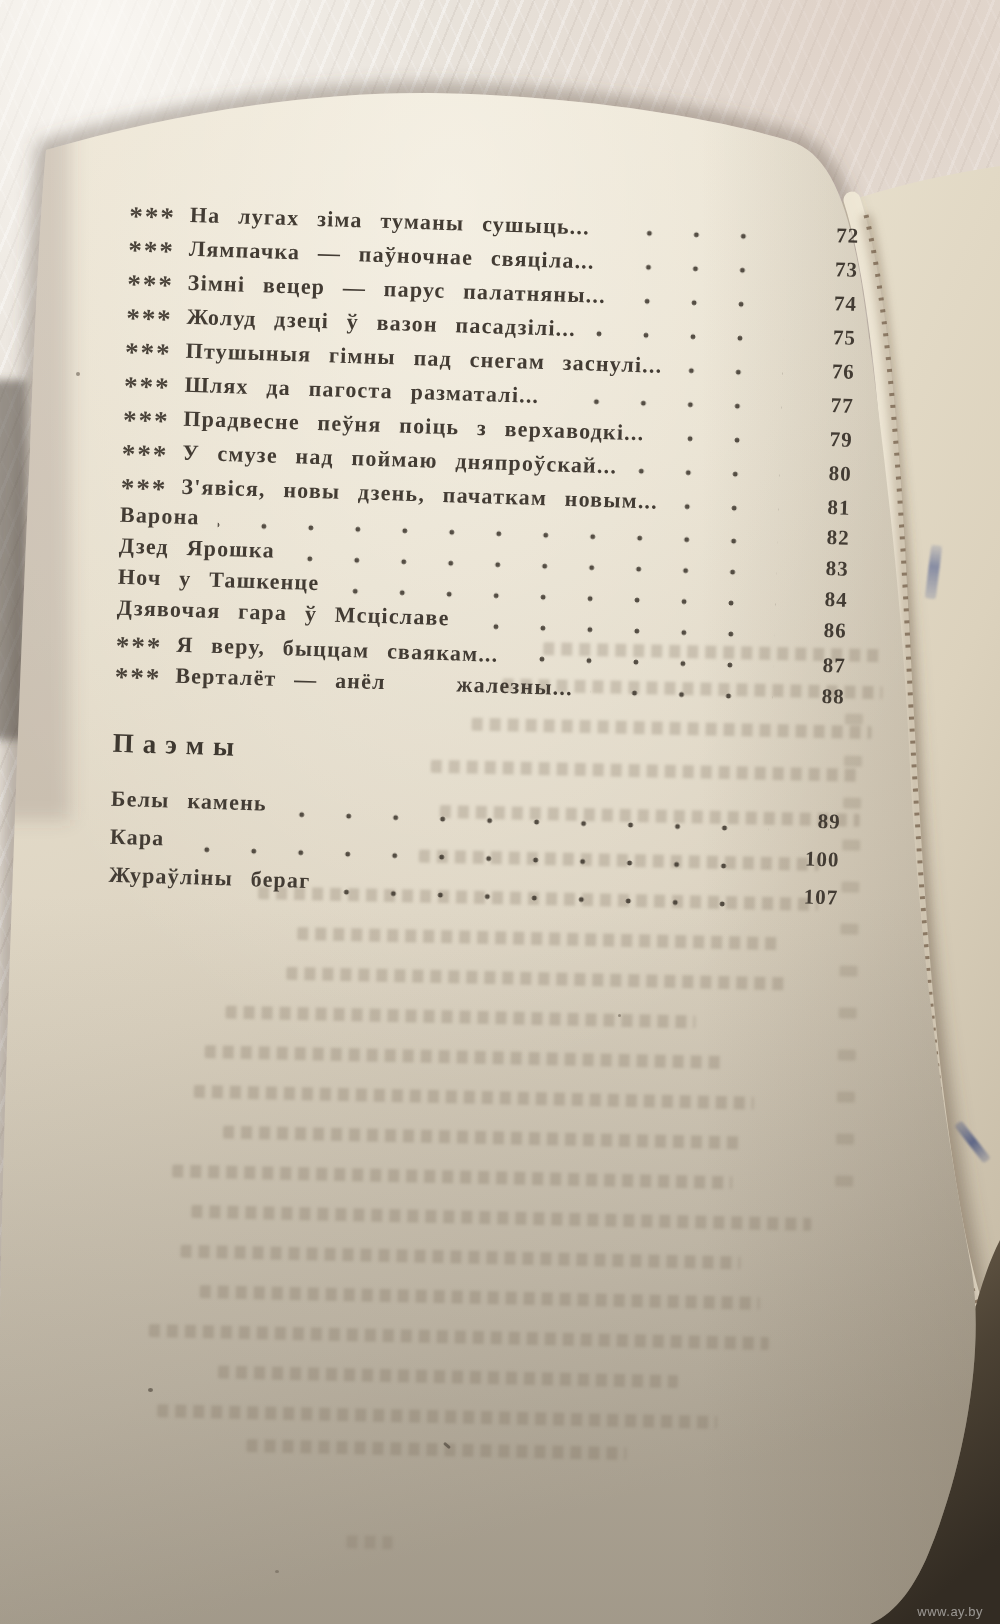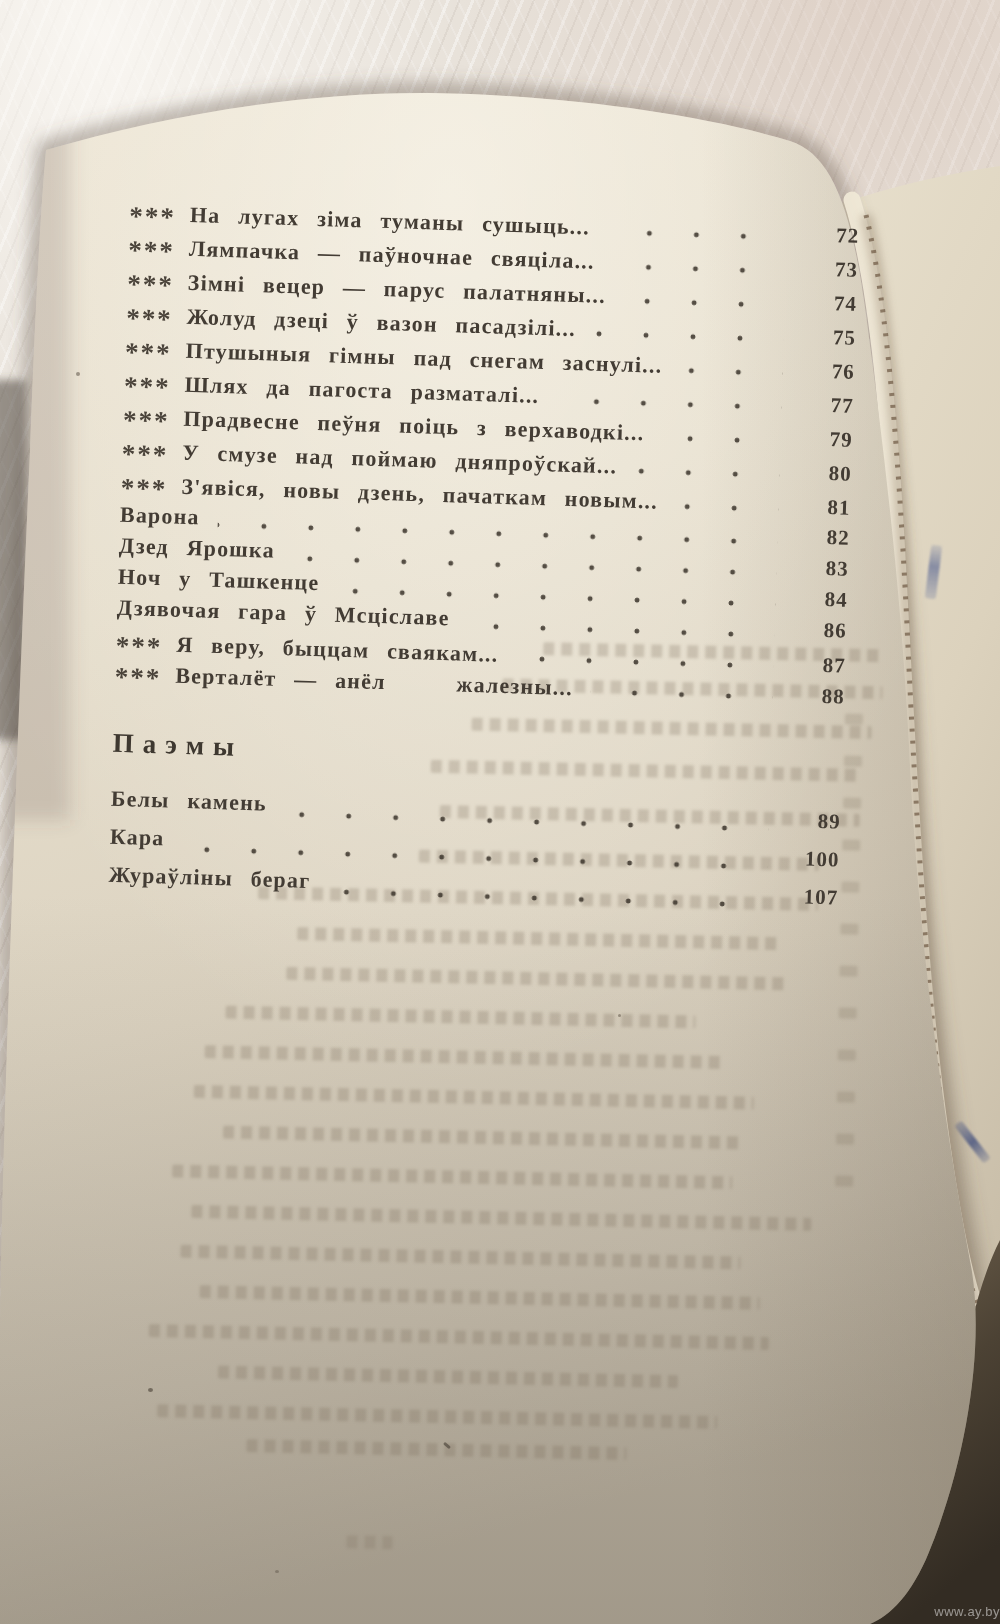--- a/index.html
+++ b/index.html
@@ -45,21 +45,21 @@
   #pen-mark-1{left:928px;top:545px;width:11px;height:54px;transform:rotate(7deg);
     background:linear-gradient(180deg, rgba(72,92,150,.15), rgba(64,82,140,.55) 40%, rgba(72,92,150,.2));filter:blur(1.2px);}
   #pen-mark-2{left:968px;top:1118px;width:9px;height:48px;transform:rotate(-38deg);
     background:linear-gradient(180deg, rgba(54,72,128,.25), rgba(50,66,120,.7) 50%, rgba(54,72,128,.2));filter:blur(.8px);}
   .speck{position:absolute;z-index:4;border-radius:50%;}
   #speck-1{left:148px;top:1388px;width:5px;height:4px;background:rgba(70,62,52,.6);}
   #speck-2{left:443px;top:1444px;width:8px;height:3px;background:rgba(60,52,44,.55);transform:rotate(40deg);border-radius:2px;}
   #speck-3{left:76px;top:372px;width:4px;height:4px;background:rgba(80,70,58,.5);}
   #speck-4{left:618px;top:1014px;width:3px;height:3px;background:rgba(90,80,66,.5);}
   #speck-5{left:275px;top:1570px;width:4px;height:3px;background:rgba(80,72,60,.4);}
-  .watermark{position:absolute;right:0;bottom:5px;z-index:6;
+  .watermark{position:absolute;right:17px;bottom:5px;z-index:6;
     font-family:"Liberation Sans","DejaVu Sans",sans-serif;font-size:13px;letter-spacing:.5px;
     color:rgba(255,255,255,.5);filter:blur(.4px);}
 </style>
 </head>
 <body>
 
 <svg id="scene-svg" width="1000" height="1624" viewBox="0 0 1000 1624">
   <defs>
     <linearGradient id="pageGrad" x1="0" y1="0" x2="0.18" y2="1">
       <stop offset="0" stop-color="#ece4d3"></stop>

